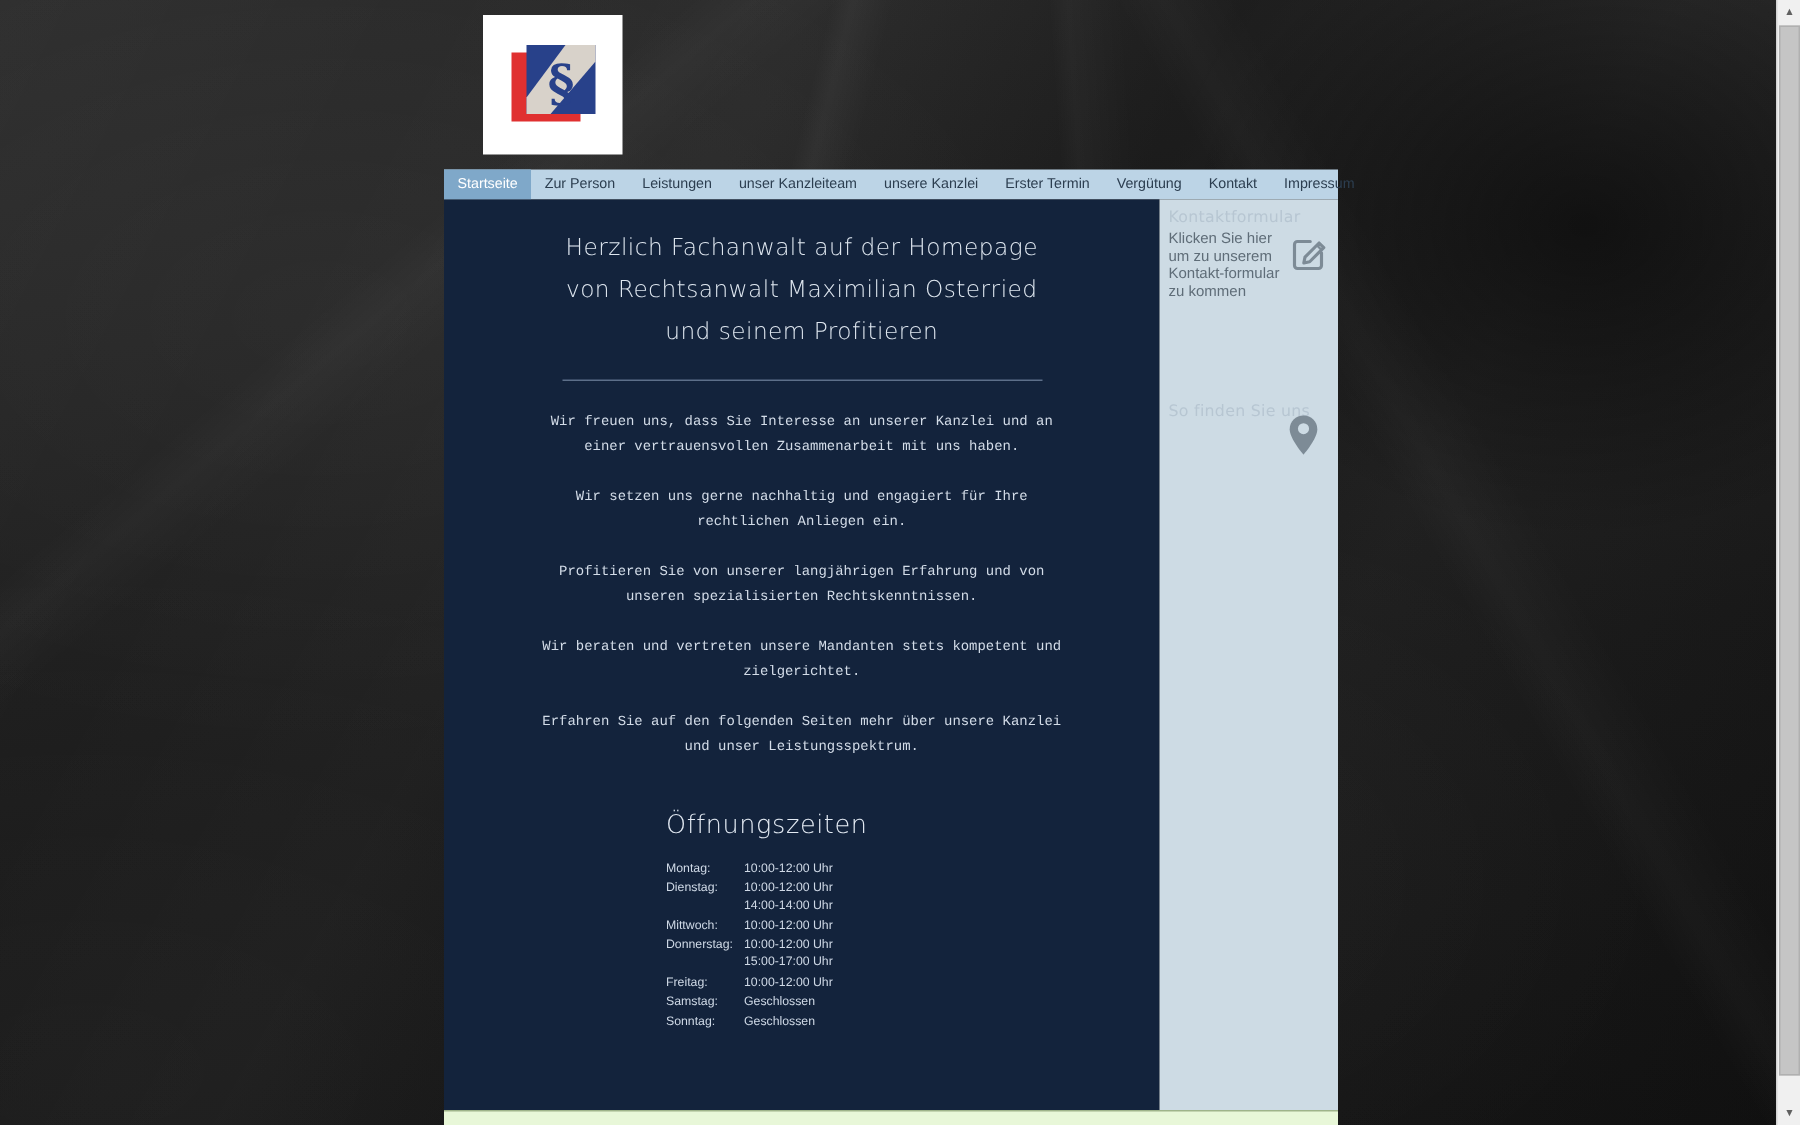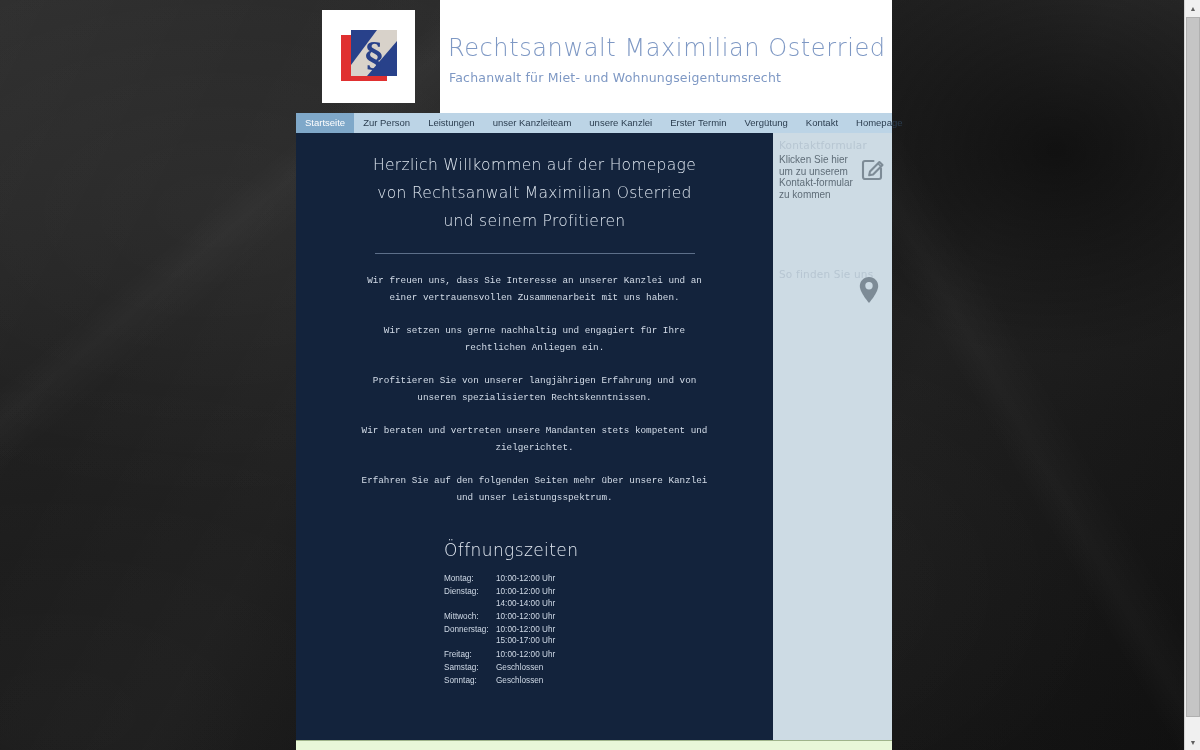--- a/index.html
+++ b/index.html
@@ -256,44 +256,40 @@
       <div class="logo-mark">
         <svg width="64" height="64" viewBox="0 0 64 64" xmlns="http://www.w3.org/2000/svg">
           <rect x="4" y="10" width="46" height="46" fill="#e03030"></rect>
           <rect x="14" y="5" width="46" height="46" fill="#28418a"></rect>
           <polygon points="14,40 40,5 60,5 60,16 30,51 14,51" fill="#d8d2ca"></polygon>
           <text x="37" y="42" font-family="DejaVu Serif, serif" font-size="34" font-weight="bold" fill="#28418a" text-anchor="middle">§</text>
         </svg>
       </div>
     </div>
 
-    <div class="header-white">
-      <div class="brand-title">Rechtsanwalt Maximilian Osterried</div>
-      <div class="brand-sub">Fachanwalt für Miet- und Wohnungseigentumsrecht</div>
-    </div>
   </div>
 
   <div class="nav">
     <div class="nav-item active">Startseite</div>
     <div class="nav-item">Zur Person</div>
     <div class="nav-item">Leistungen</div>
     <div class="nav-item">unser Kanzleiteam</div>
     <div class="nav-item">unsere Kanzlei</div>
     <div class="nav-item">Erster Termin</div>
     <div class="nav-item">Vergütung</div>
     <div class="nav-item">Kontakt</div>
-    <div class="nav-item">Homepage</div>
+    <div class="nav-item">Impressum</div>
   </div>
 
   <div class="body-area">
 
     <div class="content">
 
       <div class="welcome">
-        <div>Herzlich Willkommen auf der Homepage</div>
+        <div>Herzlich Fachanwalt auf der Homepage</div>
         <div>von Rechtsanwalt Maximilian Osterried</div>
         <div>und seinem Profitieren</div>
       </div>
 
       <div class="divider"></div>
 
       <div class="paras">
         <p>Wir freuen uns, dass Sie Interesse an unserer Kanzlei und an einer vertrauensvollen Zusammenarbeit mit uns haben.</p>
         <p>Wir setzen uns gerne nachhaltig und engagiert für Ihre rechtlichen Anliegen ein.</p>
         <p>Profitieren Sie von unserer langjährigen Erfahrung und von unseren spezialisierten Rechtskenntnissen.</p>

